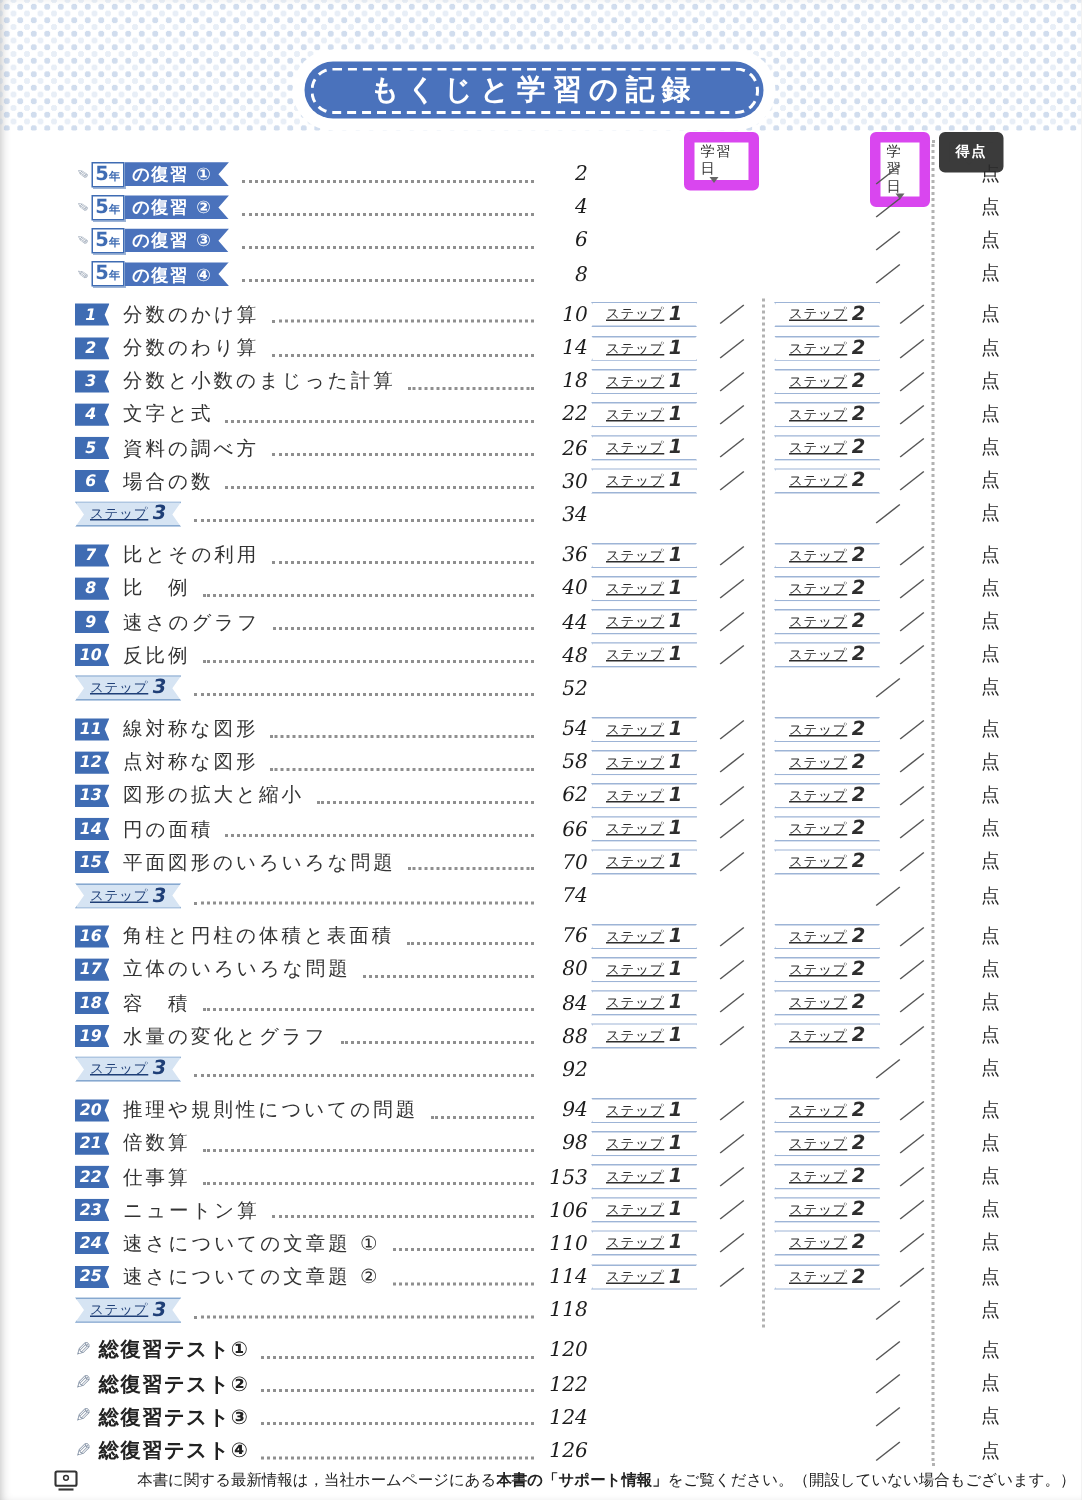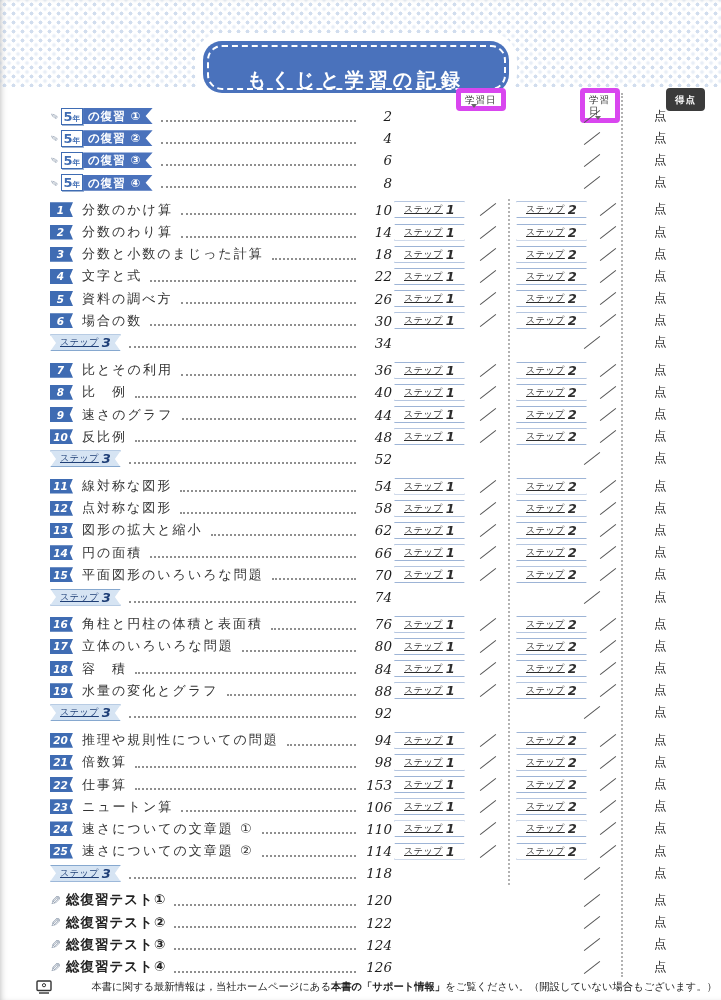--- a/index.html
+++ b/index.html
@@ -6,34 +6,34 @@
   .page{position:relative;width:721px;height:1000px;margin:0 auto;background:#fff;
         font-family:"DejaVu Sans","Liberation Sans",sans-serif;overflow:hidden;
         box-shadow:inset 4px 0 7px -4px rgba(0,0,0,.3);}
   
   .halftone{position:absolute;top:0;left:0;right:0;height:87px;
     background-image:
       radial-gradient(circle,rgba(140,170,212,.40) 1.9px,rgba(140,170,212,0) 2.1px),
       radial-gradient(circle,rgba(165,190,222,.26) 1.9px,rgba(165,190,222,0) 2.1px);
     background-size:9px 9px,9px 9px;background-position:0 0,4.5px 4.5px;}
   
-  .title-pill{position:absolute;left:203px;top:41px;width:306px;height:52px;background:#4a72bc;
-    border-radius:19px;display:flex;align-items:flex-end;justify-content:center;
+  .title-pill{position:absolute;left:203px;top:41px;width:306px;height:38px;background:#4a72bc;
+    border-radius:19px;display:flex;align-items:center;justify-content:center;
     box-shadow:0 0 0 8px #fff;font-family:Liberation Serif, serif;}
   .title-inner{position:absolute;inset:3.5px;border:2px dashed #fff;border-radius:15px;}
   .title-text{position:relative;color:#fff;font-weight:bold;font-size:19px;letter-spacing:5px;}
   
   .col-header{position:absolute;top:87px;left:42px;right:5px;height:20px;display:flex;}
   .ch-main{flex:1;}
   .ch-s1,.ch-s2{width:114px;position:relative;}
   .ch-score{width:96px;position:relative;}
-  .bubble{position:absolute;top:1px;font-size:9.5px;color:#333;background:#fff;border:5px solid #d946ef;
+  .bubble{position:absolute;top:1px;font-size:9.5px;color:#333;background:#fff;border:7px solid #d946ef;
     border-radius:4px;padding:1px 4px;letter-spacing:1px;line-height:1.2;}
   .bubble::after{content:"";position:absolute;left:10px;bottom:-5px;border:3px solid transparent;border-top:4px solid #666;}
-  .bubble.dark{background:#3b3b3b;color:#fff;border-color:#3b3b3b;font-weight:bold;margin-left:40px;}
+  .bubble.dark{background:#3b3b3b;color:#fff;border-color:#3b3b3b;font-weight:bold;}
   .bubble.dark::after{border-top-color:#3b3b3b;}
   .ch-s1 .bubble{left:64px;}
   .ch-s2 .bubble{left:74px;}
   .ch-score .bubble{left:6px;}
   
   .list{position:absolute;top:105px;left:42px;right:5px;}
   .group{margin-top:5px;}
   .group.first{margin-top:0;}
   .row{display:flex;align-items:center;height:22.2px;}
   .c-main{flex:1;display:flex;align-items:center;padding-left:8px;min-width:0;}

